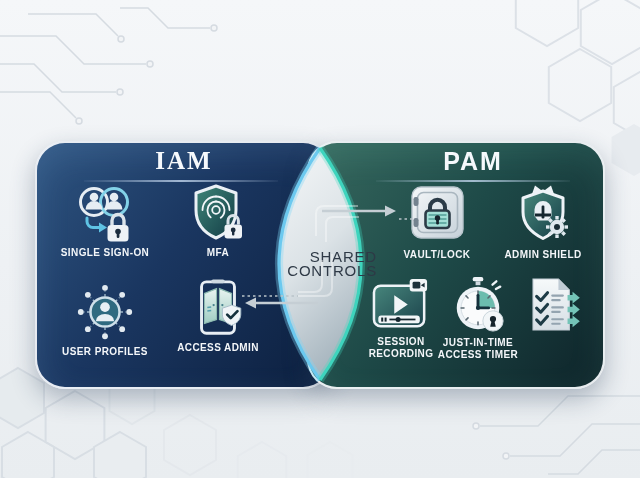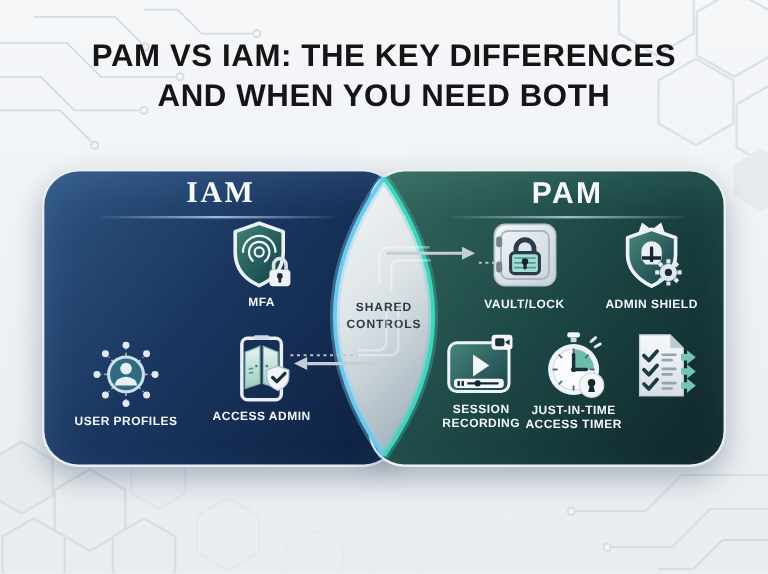--- a/index.html
+++ b/index.html
@@ -13,21 +13,21 @@
   .panel-pam{left:307px;width:298px;background:linear-gradient(128deg,#37695f 0%,#1e4a48 45%,#0e2329 100%);
     box-shadow:0 10px 24px rgba(35,55,85,.32), inset 0 12px 34px rgba(120,220,200,.12);}
   .panel-title{position:absolute;top:147px;text-align:center;color:#f6f9fc;font-size:25px;font-weight:800;letter-spacing:2px;z-index:3;}
   .panel-title.iam{left:35px;width:298px;font-family:Liberation Serif, serif;}
   .panel-title.pam{left:345px;width:256px;}
   .head-underline{position:absolute;top:180px;height:2px;z-index:3;
     background:linear-gradient(90deg,rgba(200,220,240,.05),rgba(195,215,238,.8),rgba(200,220,240,.05));}
   .iam-underline{left:84px;width:194px;}
   .pam-underline{left:376px;width:194px;}
   .lens-svg{position:absolute;left:263px;top:141px;z-index:3;}
-  .lens-label{position:absolute;left:263px;top:250px;width:114px;text-align:center;font-size:10px;line-height:14px;font-weight:700;letter-spacing:.8px;color:#2e3946;white-space:pre-line;z-index:4;}
+  .lens-label{position:absolute;left:263px;top:250px;width:114px;text-align:right;font-size:15px;line-height:14px;font-weight:400;letter-spacing:.8px;color:#2e3946;white-space:pre-line;z-index:4;}
   .overlay{position:absolute;left:0;top:0;z-index:4;pointer-events:none;}
   .feature{position:absolute;display:flex;flex-direction:column;align-items:center;z-index:5;}
   .feature .icon{display:block;}
   .feature-label{margin-top:3px;font-size:10px;line-height:12px;font-weight:700;color:#f3f6f9;letter-spacing:.4px;white-space:pre-line;text-align:center;}
 </style>
 </head>
 <body>
 
 <div class="stage">
 
@@ -63,24 +63,20 @@
       <polygon points="75,391 104.4,408 104.4,442 75,459 45.6,442 45.6,408"></polygon>
       <polygon points="28,432 54,447 54,477 28,492 2,477 2,447"></polygon>
       <polygon points="132,372 154.5,385 154.5,411 132,424 109.5,411 109.5,385" stroke="#e2e7eb"></polygon>
       <polygon points="120,432 146,447 146,477 120,492 94,477 94,447" fill="#e9edf0"></polygon>
       <polygon points="190,415 216,430 216,460 190,475 164,460 164,430" stroke="#e4e8ec"></polygon>
       <polygon points="262,442 286.2,456 286.2,484 262,498 237.8,484 237.8,456" stroke="#e6eaee"></polygon>
       <polygon points="330,442 352.5,455 352.5,481 330,494 307.5,481 307.5,455" stroke="#e8ecef"></polygon>
     </g>
   </svg>
 
-  <div class="title">
-    <div>PAM VS IAM: THE KEY DIFFERENCES</div>
-    <div>AND WHEN YOU NEED BOTH</div>
-  </div>
 
   <div class="panel panel-iam"></div>
   <div class="panel panel-pam"></div>
 
   <div class="panel-title iam">IAM</div>
   <div class="panel-title pam">PAM</div>
   <div class="head-underline iam-underline"></div>
   <div class="head-underline pam-underline"></div>
 
   <svg class="lens-svg" width="114" height="246" viewBox="0 0 114 246">
@@ -112,20 +108,37 @@
       <polygon points="385,205.6 396,211 385,216.4" fill="#c5ced4"></polygon>
       <line x1="399" y1="219" x2="434" y2="219" stroke="#b9c3c9" stroke-width="1.6" stroke-dasharray="2.5,3"></line>
     </g>
     <g>
       <line x1="318" y1="303" x2="256" y2="303" stroke="#c5ced4" stroke-width="2.6"></line>
       <polygon points="256,297.6 245,303 256,308.4" fill="#c5ced4"></polygon>
       <line x1="242" y1="296" x2="298" y2="296" stroke="#b9c3c9" stroke-width="1.6" stroke-dasharray="2.5,3"></line>
     </g>
   </svg>
 
+  <div class="feature" style="left:45px;top:182px;width:120px">
+    <svg class="icon" width="64" height="62" viewBox="0 0 64 62">
+      <circle cx="21" cy="20" r="13.5" fill="none" stroke="#e6edf3" stroke-width="3"></circle>
+      <circle cx="41" cy="20" r="13.5" fill="none" stroke="#83d2e8" stroke-width="3"></circle>
+      <circle cx="21" cy="15" r="4.3" fill="#e6edf3"></circle>
+      <path d="M12.5,27.5 a8.5,8.5 0 0 1 17,0 Z" fill="#e6edf3"></path>
+      <circle cx="41" cy="15" r="4.3" fill="#e6edf3"></circle>
+      <path d="M32.5,27.5 a8.5,8.5 0 0 1 17,0 Z" fill="#e6edf3"></path>
+      <path d="M14,36 v3.5 a6,6 0 0 0 6,6 h6.5" fill="none" stroke="#5fc3e4" stroke-width="3" stroke-linecap="round"></path>
+      <polygon points="26,40.5 34,45.5 26,50.5" fill="#5fc3e4"></polygon>
+      <path d="M39,43 v-4.5 a6,6 0 0 1 12,0 V43" fill="none" stroke="#dbe4eb" stroke-width="3.4"></path>
+      <rect x="34.5" y="43" width="21" height="16.5" rx="3.5" fill="#eef2f6"></rect>
+      <circle cx="45" cy="49.5" r="2.8" fill="#1b2c3e"></circle>
+      <rect x="43.7" y="50.5" width="2.7" height="5.5" rx="1.2" fill="#1b2c3e"></rect>
+    </svg>
+    <div class="feature-label">SINGLE SIGN-ON</div>
+  </div>
 
   <div class="feature" style="left:158px;top:182px;width:120px">
     <svg class="icon" width="64" height="62" viewBox="0 0 64 62">
       <defs>
           <linearGradient id="mfaG" x1="0" y1="0" x2="1" y2="1">
             <stop offset="0" stop-color="#3f8578"></stop>
             <stop offset="1" stop-color="#123b45"></stop>
           </linearGradient>
         </defs>
       <path d="M30,4 L50,11 V28 C50,42.5 41.5,51 30,56 C18.5,51 10,42.5 10,28 V11 Z" fill="url(#mfaG)" stroke="#eaf0f5" stroke-width="3" stroke-linejoin="round"></path>

